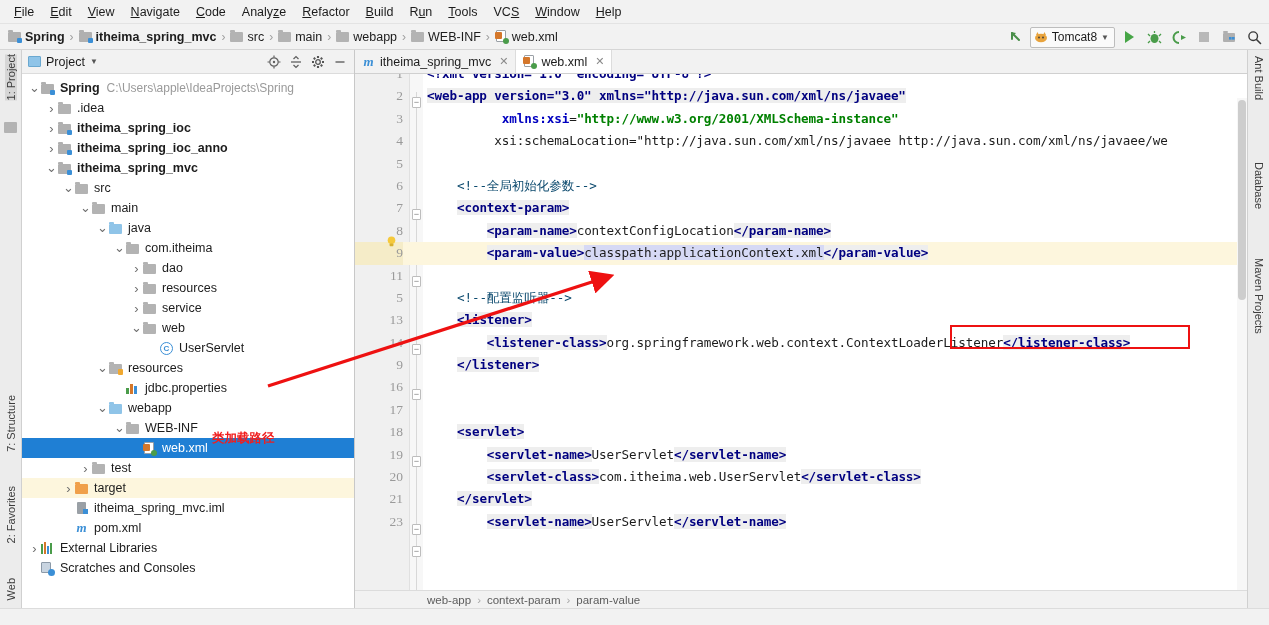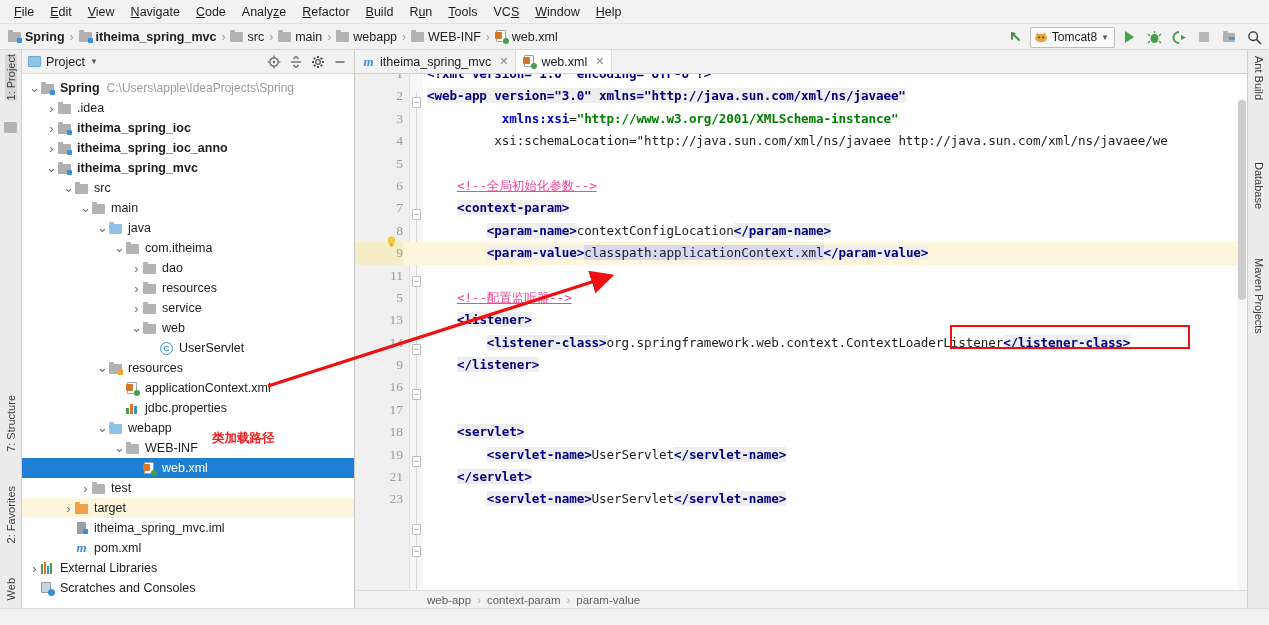--- a/index.html
+++ b/index.html
@@ -172,21 +172,21 @@
   .ln-num { position: absolute; left: 0; width: 48px; text-align: right;
     font-family: "Liberation Serif", serif; font-size: 13.5px; color: #9a9a9a; line-height: 22.4px; }
   .ln-code {
     position: absolute; left: 72px; right: 0; line-height: 22.4px;
     font-family: "DejaVu Sans Mono", monospace; font-size: 12.6px;
     white-space: pre; color: #1c1c1c; letter-spacing: -0.1px;
   }
   .tagn { color: #000080; font-weight: bold; }
   .attr { color: #0000c0; font-weight: bold; }
   .val  { color: #008000; font-weight: bold; }
-  .cmt  { color: #ec4899; text-decoration: underline; }
+  .cmt  { color: #0c4a6e; }
   .txt  { color: #1c1c1c; }
   .bgtag { background: #eeeeee; }
   .bulb { position: absolute; left: 30px; top: 4px; width: 13px; height: 13px; }
   .fold-mark { position: absolute; left: 57px; top: 5px; width: 9px; height: 11px;
     border: 1px solid #bdbdbd; background: #fff; color: #7a7a7a; font-size: 9px;
     line-height: 9px; text-align: center; border-radius: 1px; }
   .fold-line { position: absolute; left: 61px; top: 0; bottom: 0; width: 1px; background: #d8d8d8; }
 
   .redbox {
     position: absolute; border: 2px solid #ee1111; left: 595px; top: 251px;
@@ -548,31 +548,20 @@
             <span class="ic ic-fold res">
               <i></i>
               <b></b>
             </span>
           </span>
           <span class="tlabel">resources</span>
         </div>
         <div class="tnode" style="padding-left: 91px;">
           <span class="tw"></span>
           <span style="display: flex; align-items: center;">
-            <span class="ic ic-xml">
-              <i></i>
-              <b></b>
-              <s></s>
-            </span>
-          </span>
-          <span class="tlabel">applicationContext.xml</span>
-        </div>
-        <div class="tnode" style="padding-left: 91px;">
-          <span class="tw"></span>
-          <span style="display: flex; align-items: center;">
             <span class="ic ic-props">
               <u style="height:6px;background:#4a9c4a"></u>
               <u style="height:10px;background:#d4772b"></u>
               <u style="height:8px;background:#3b8fd6"></u>
             </span>
           </span>
           <span class="tlabel">jdbc.properties</span>
         </div>
         <div class="tnode" style="padding-left: 74px;">
           <span class="tw" style="font-size: 13px; line-height: 6px;">⌄</span>
@@ -751,20 +740,24 @@
             <span class="ln-num">17</span>
             <span class="ln-code"></span>
           </div>
           <div class="ln-row">
             <span class="ln-num">18</span>
             <span class="ln-code">    <span class="bgtag tagn">&lt;servlet&gt;</span></span>
           </div>
           <div class="ln-row">
             <span class="ln-num">19</span>
             <span class="ln-code">        <span class="bgtag tagn">&lt;servlet-name&gt;</span><span class="txt">UserServlet</span><span class="bgtag tagn">&lt;/servlet-name&gt;</span></span>
+          </div>
+          <div class="ln-row">
+            <span class="ln-num">20</span>
+            <span class="ln-code">        <span class="bgtag tagn">&lt;servlet-class&gt;</span><span class="txt">com.itheima.web.UserServlet</span><span class="bgtag tagn">&lt;/servlet-class&gt;</span></span>
           </div>
           <div class="ln-row">
             <span class="ln-num">21</span>
             <span class="ln-code">    <span class="bgtag tagn">&lt;/servlet&gt;</span></span>
           </div>
           <div class="ln-row">
             <span class="ln-num">23</span>
             <span class="ln-code">        <span class="bgtag tagn">&lt;servlet-name&gt;</span><span class="txt">UserServlet</span><span class="bgtag tagn">&lt;/servlet-name&gt;</span></span>
           </div>
         </div>

